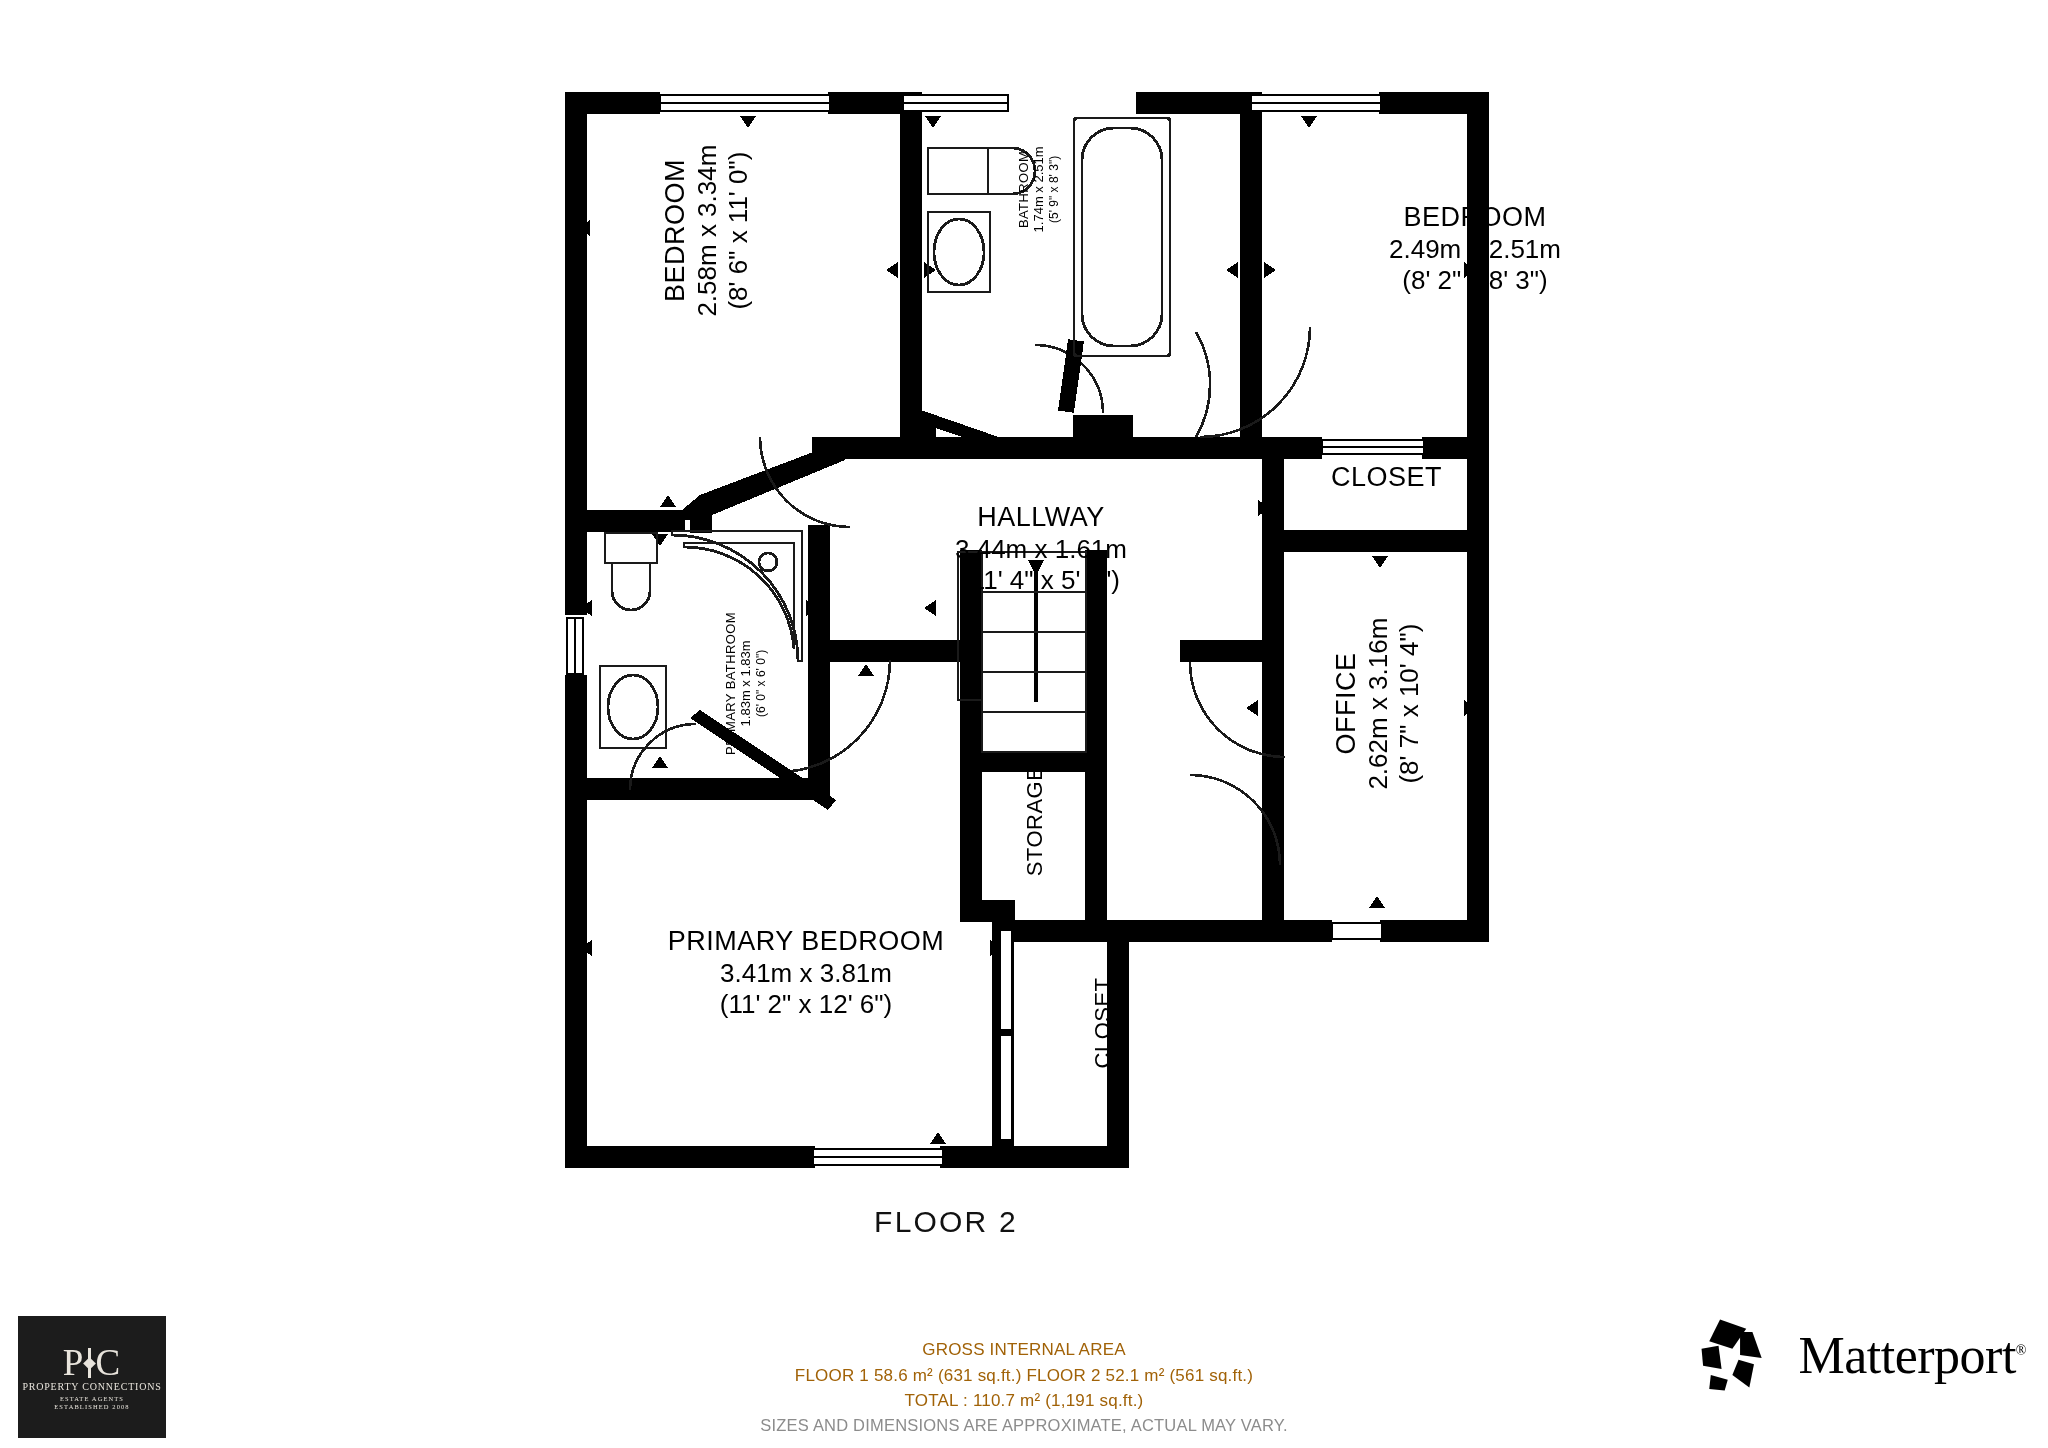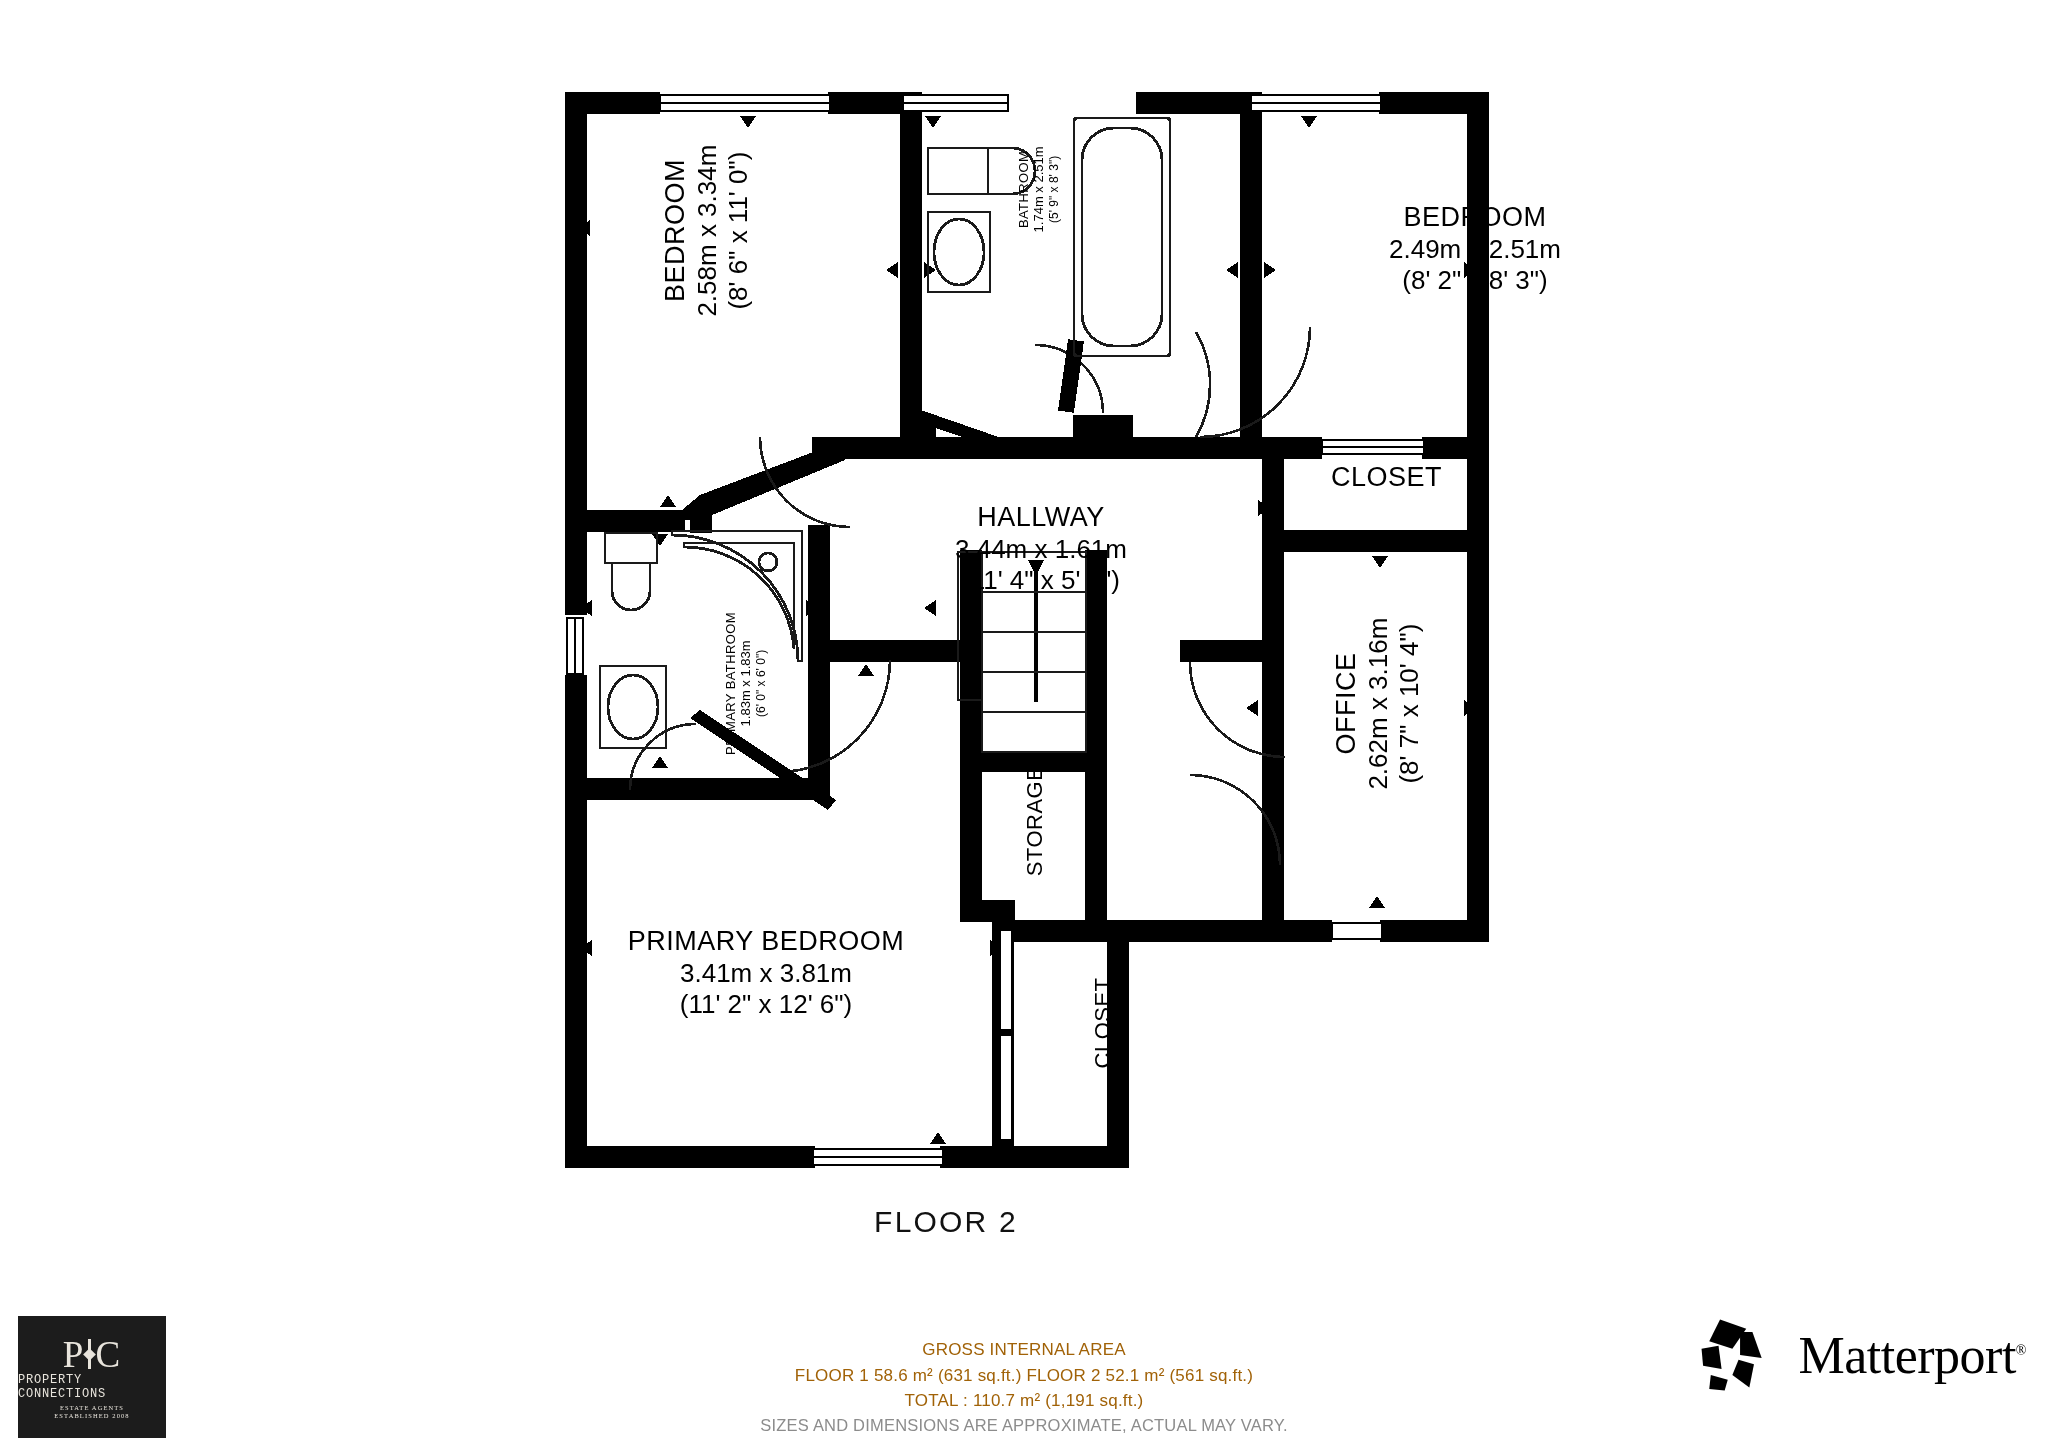--- a/index.html
+++ b/index.html
@@ -34,22 +34,22 @@
   
   #agent-logo{position:absolute;left:18px;top:1316px;width:148px;height:122px;
      background:#1c1c1c;display:flex;flex-direction:column;align-items:center;
      justify-content:center;color:#e8e4dc;}
   #agent-logo .mono{font-family:"Liberation Serif","DejaVu Serif",serif;
      font-size:37px;letter-spacing:1px;line-height:1;display:flex;align-items:center;}
   #agent-logo .mono .bar{display:inline-block;width:3px;height:30px;background:#e8e4dc;
      margin:0 4px;position:relative;}
   #agent-logo .mono .bar::after{content:"";position:absolute;left:-3px;top:11px;
      width:9px;height:9px;background:#e8e4dc;transform:rotate(45deg);}
-  #agent-logo .nm{font-family:Liberation Mono, monospace;
-     font-size:12px;letter-spacing:.8px;margin-top:0;}
+  #agent-logo .nm{font-family:Liberation Serif, serif;
+     font-size:10px;letter-spacing:.8px;margin-top:0;}
   #agent-logo .sub{font-family:"Liberation Serif","DejaVu Serif",serif;
      font-size:6.5px;letter-spacing:1.1px;margin-top:3px;}
   #agent-logo .sub2{font-family:"Liberation Serif","DejaVu Serif",serif;
      font-size:6.5px;letter-spacing:1.1px;margin-top:1px;}
 
   
   #matterport{position:absolute;right:22px;top:1318px;display:flex;align-items:center;gap:8px;}
   #matterport .wm{font-family:"Liberation Serif","DejaVu Serif",serif;
      font-size:52px;letter-spacing:-.5px;margin-left:14px;color:#000;}
   #matterport .reg{font-size:14px;vertical-align:super;}
@@ -302,21 +302,21 @@
 <div class="lbl rot90" style="left:1243px;top:657px;width:270px;">
   <span class="t1">OFFICE</span>
   <span class="t2">2.62m x 3.16m</span>
   <span class="t3">(8' 7" x 10' 4")</span>
 </div>
 
 <div class="lbl rot90 mid" style="left:965px;top:808px;width:140px;">
   <span class="t1">STORAGE</span>
 </div>
 
-<div class="lbl" style="left:566px;top:926px;width:400px;">
+<div class="lbl" style="left:606px;top:926px;width:400px;">
   <span class="t1">PRIMARY BEDROOM</span>
   <span class="t2">3.41m x 3.81m</span>
   <span class="t3">(11' 2" x 12' 6")</span>
 </div>
 
 <div class="lbl rot90 mid" style="left:1015px;top:1010px;width:175px;">
   <span class="t1">CLOSET</span>
 </div>
 
 <div id="floor-caption">FLOOR 2</div>

